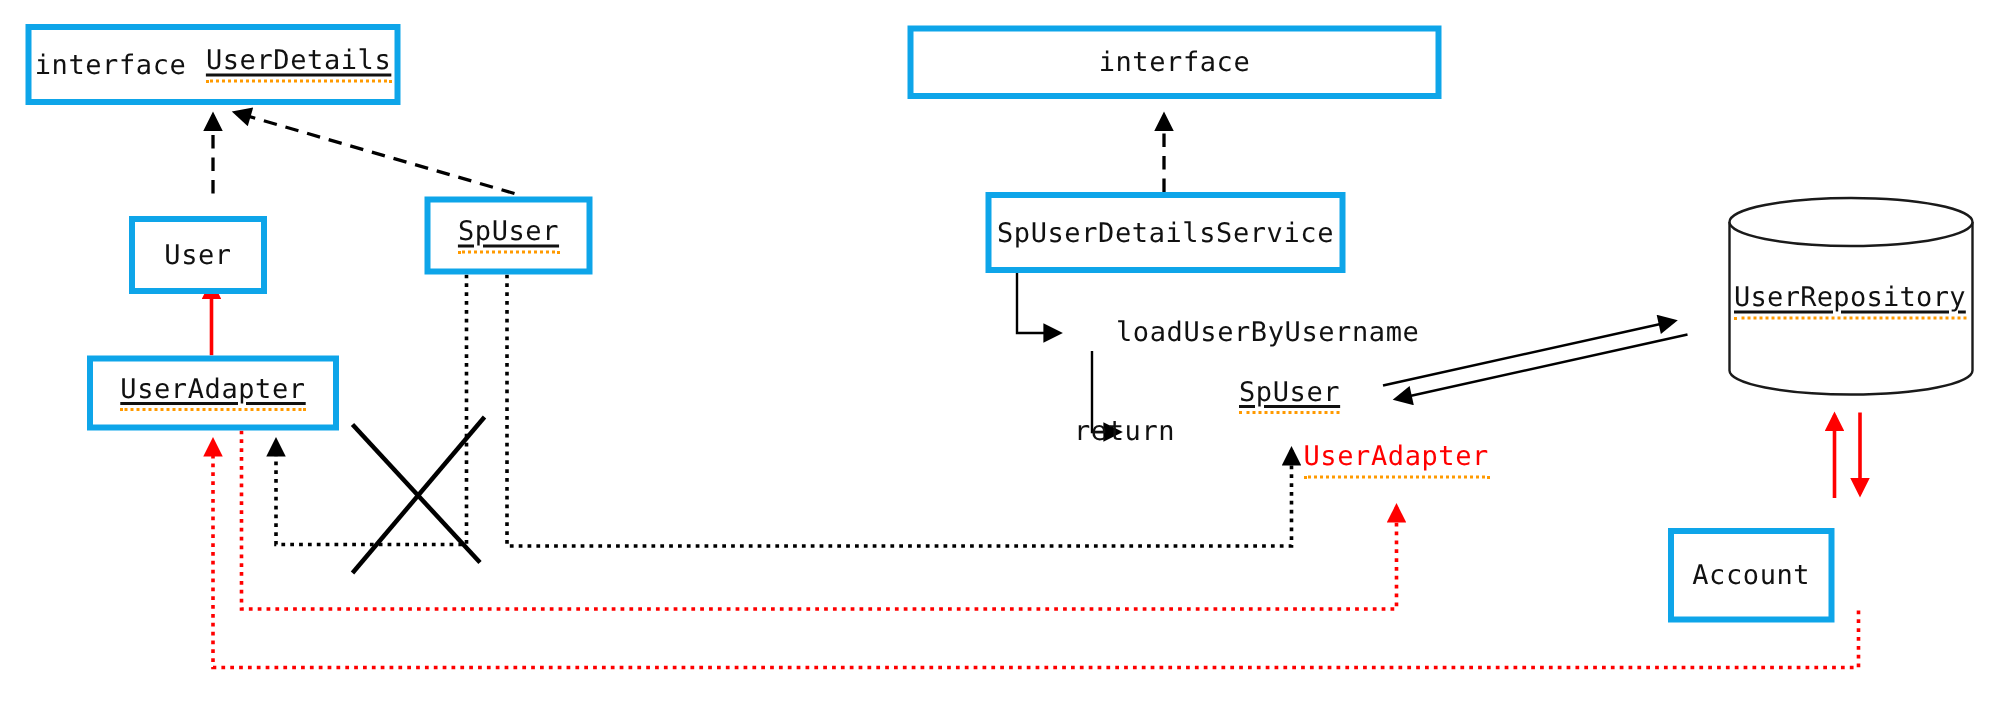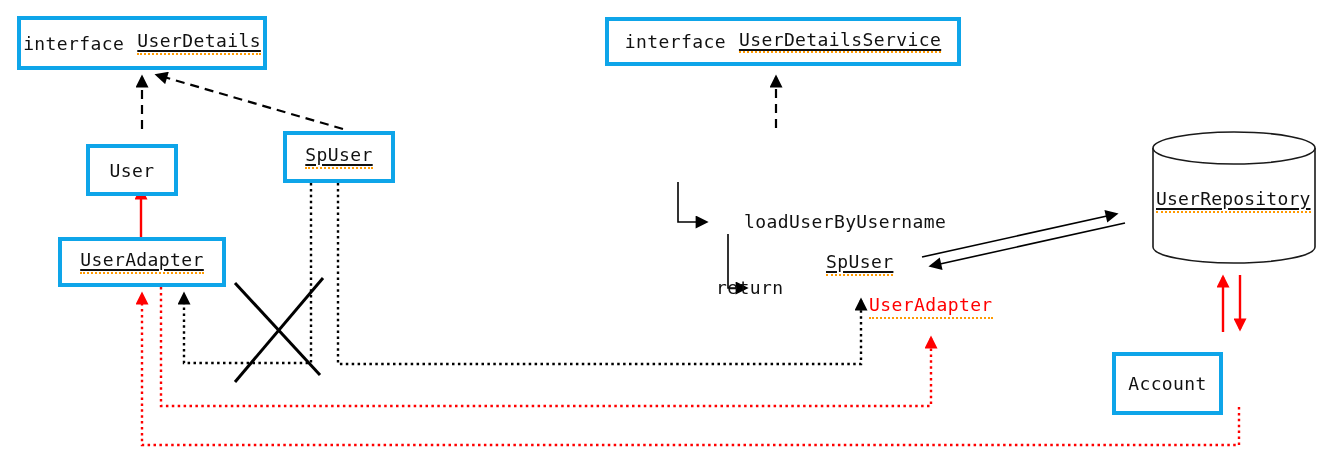--- a/index.html
+++ b/index.html
@@ -89,23 +89,25 @@
   <div class="node" style="left:283px;top:131px;width:112px;height:52px">
     <span class="squig">SpUser</span>
   </div>
 
   <div class="node" style="left:58px;top:237px;width:168px;height:50px">
     <span class="squig">UserAdapter</span>
   </div>
 
   <div class="node" style="left:605px;top:17px;width:356px;height:49px">
     <span>interface</span>
-    <span class="squig gap">UserDetailsService</span>
   </div>
 
+  <div class="node" style="left:657px;top:128px;width:240px;height:54px">
+    <span>SpUserDetailsService</span>
+  </div>
 
   <div class="node" style="left:1112px;top:352px;width:111px;height:63px">
     <span>Account</span>
   </div>
 
   <div class="repo-label">
     <span class="squig">UserRepository</span>
   </div>
 
   <div class="flow-label" style="left:744px;top:212px">loadUserByUsername</div>

